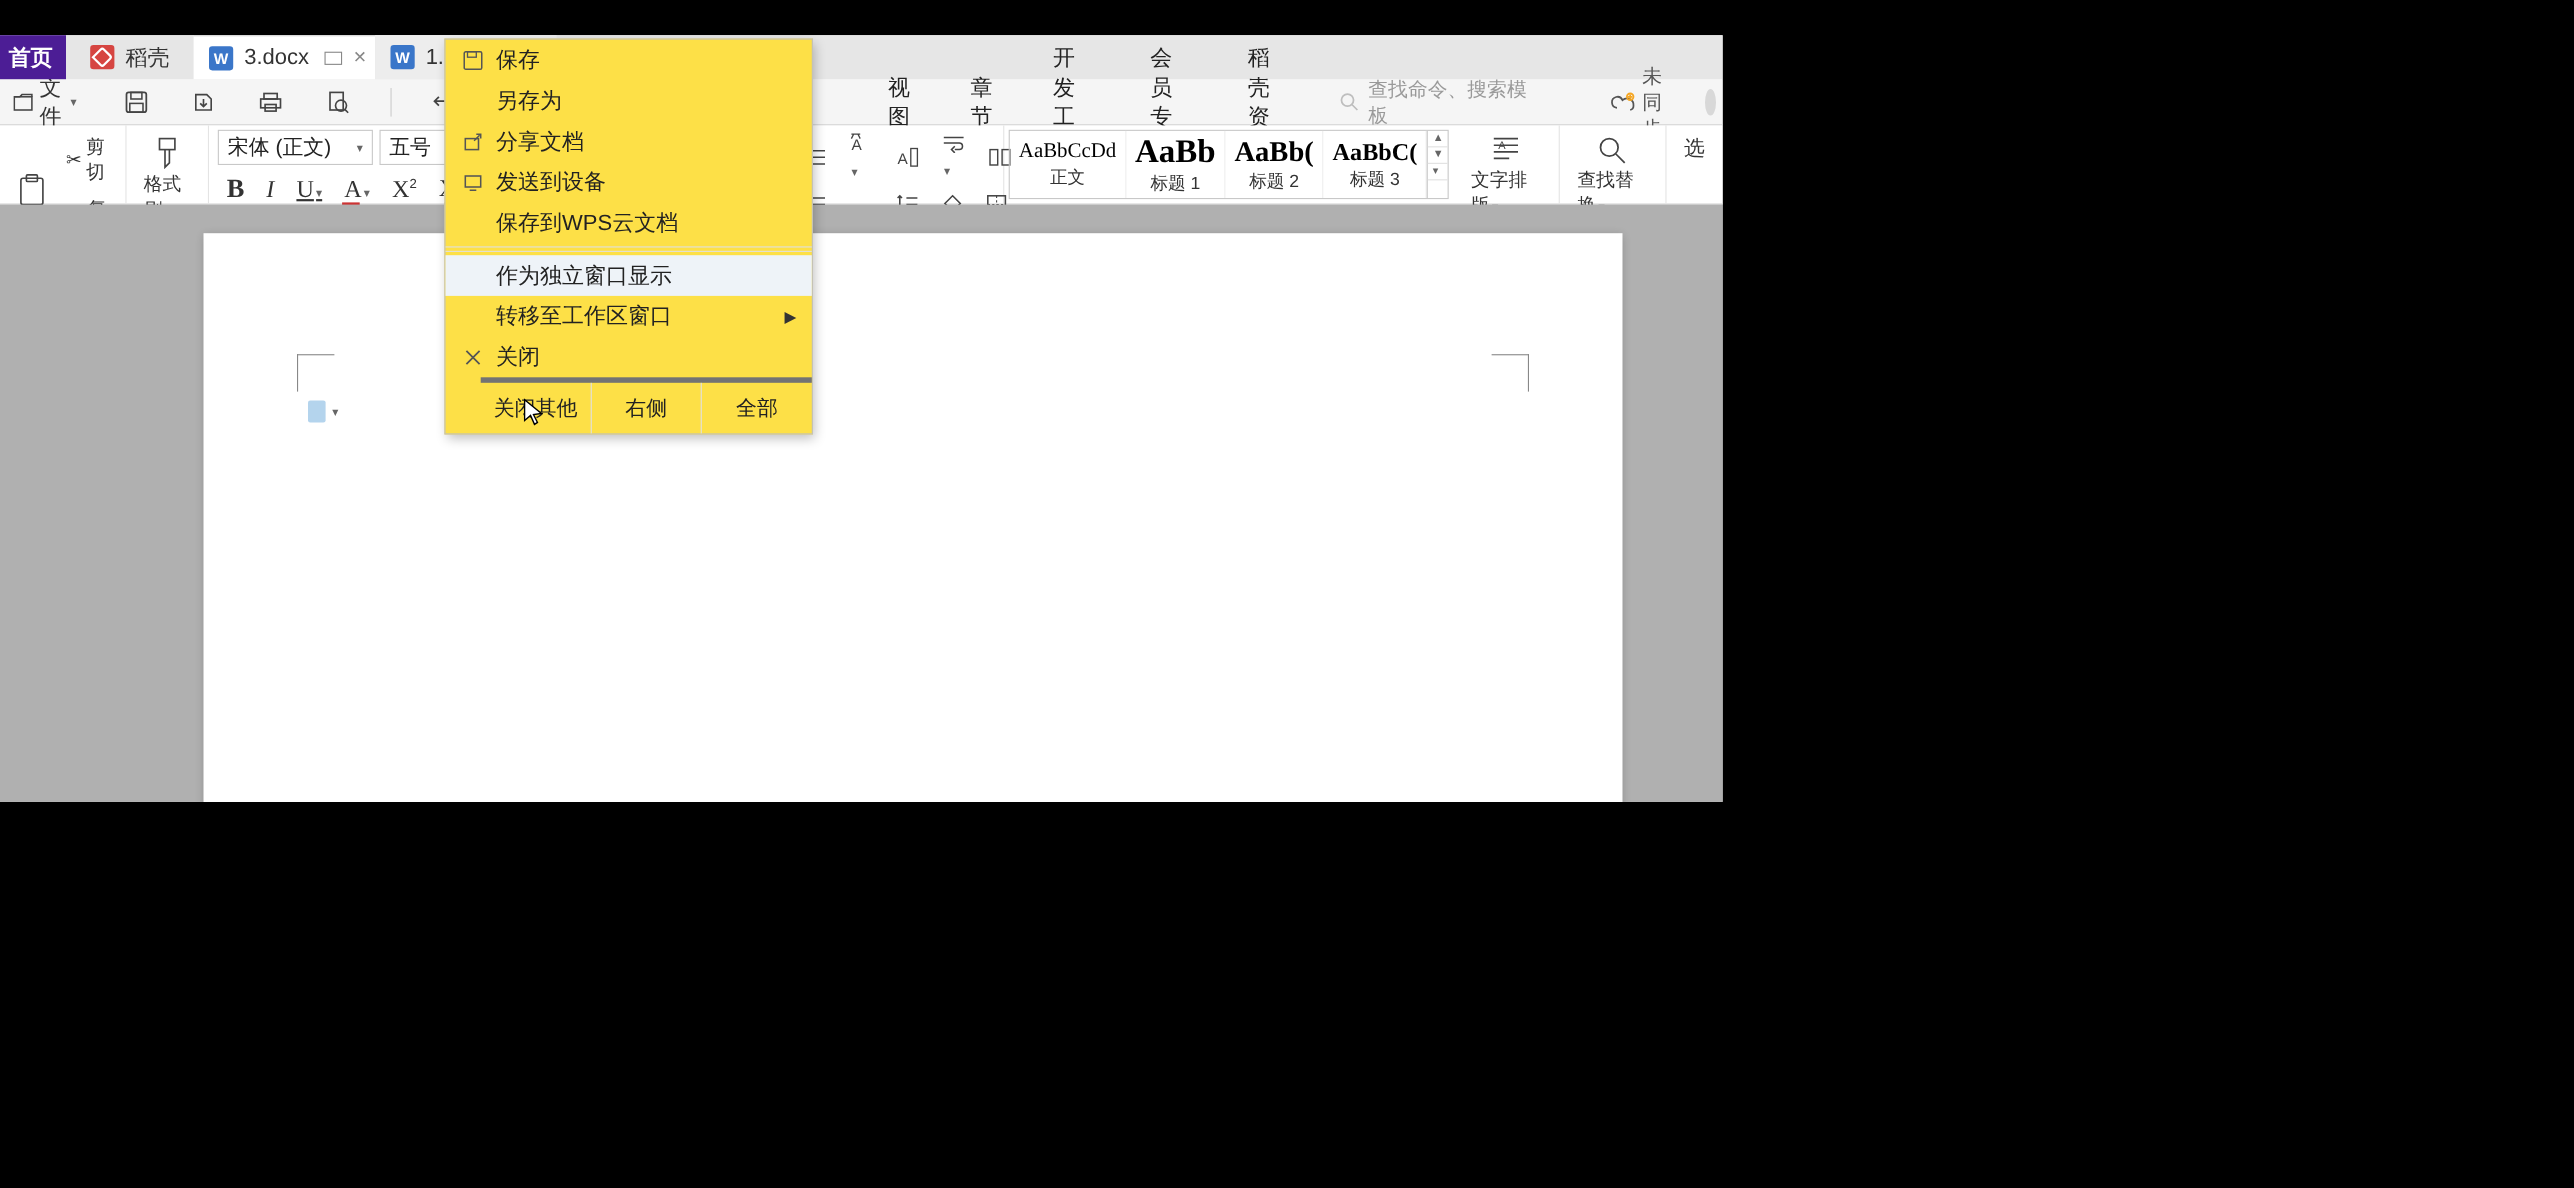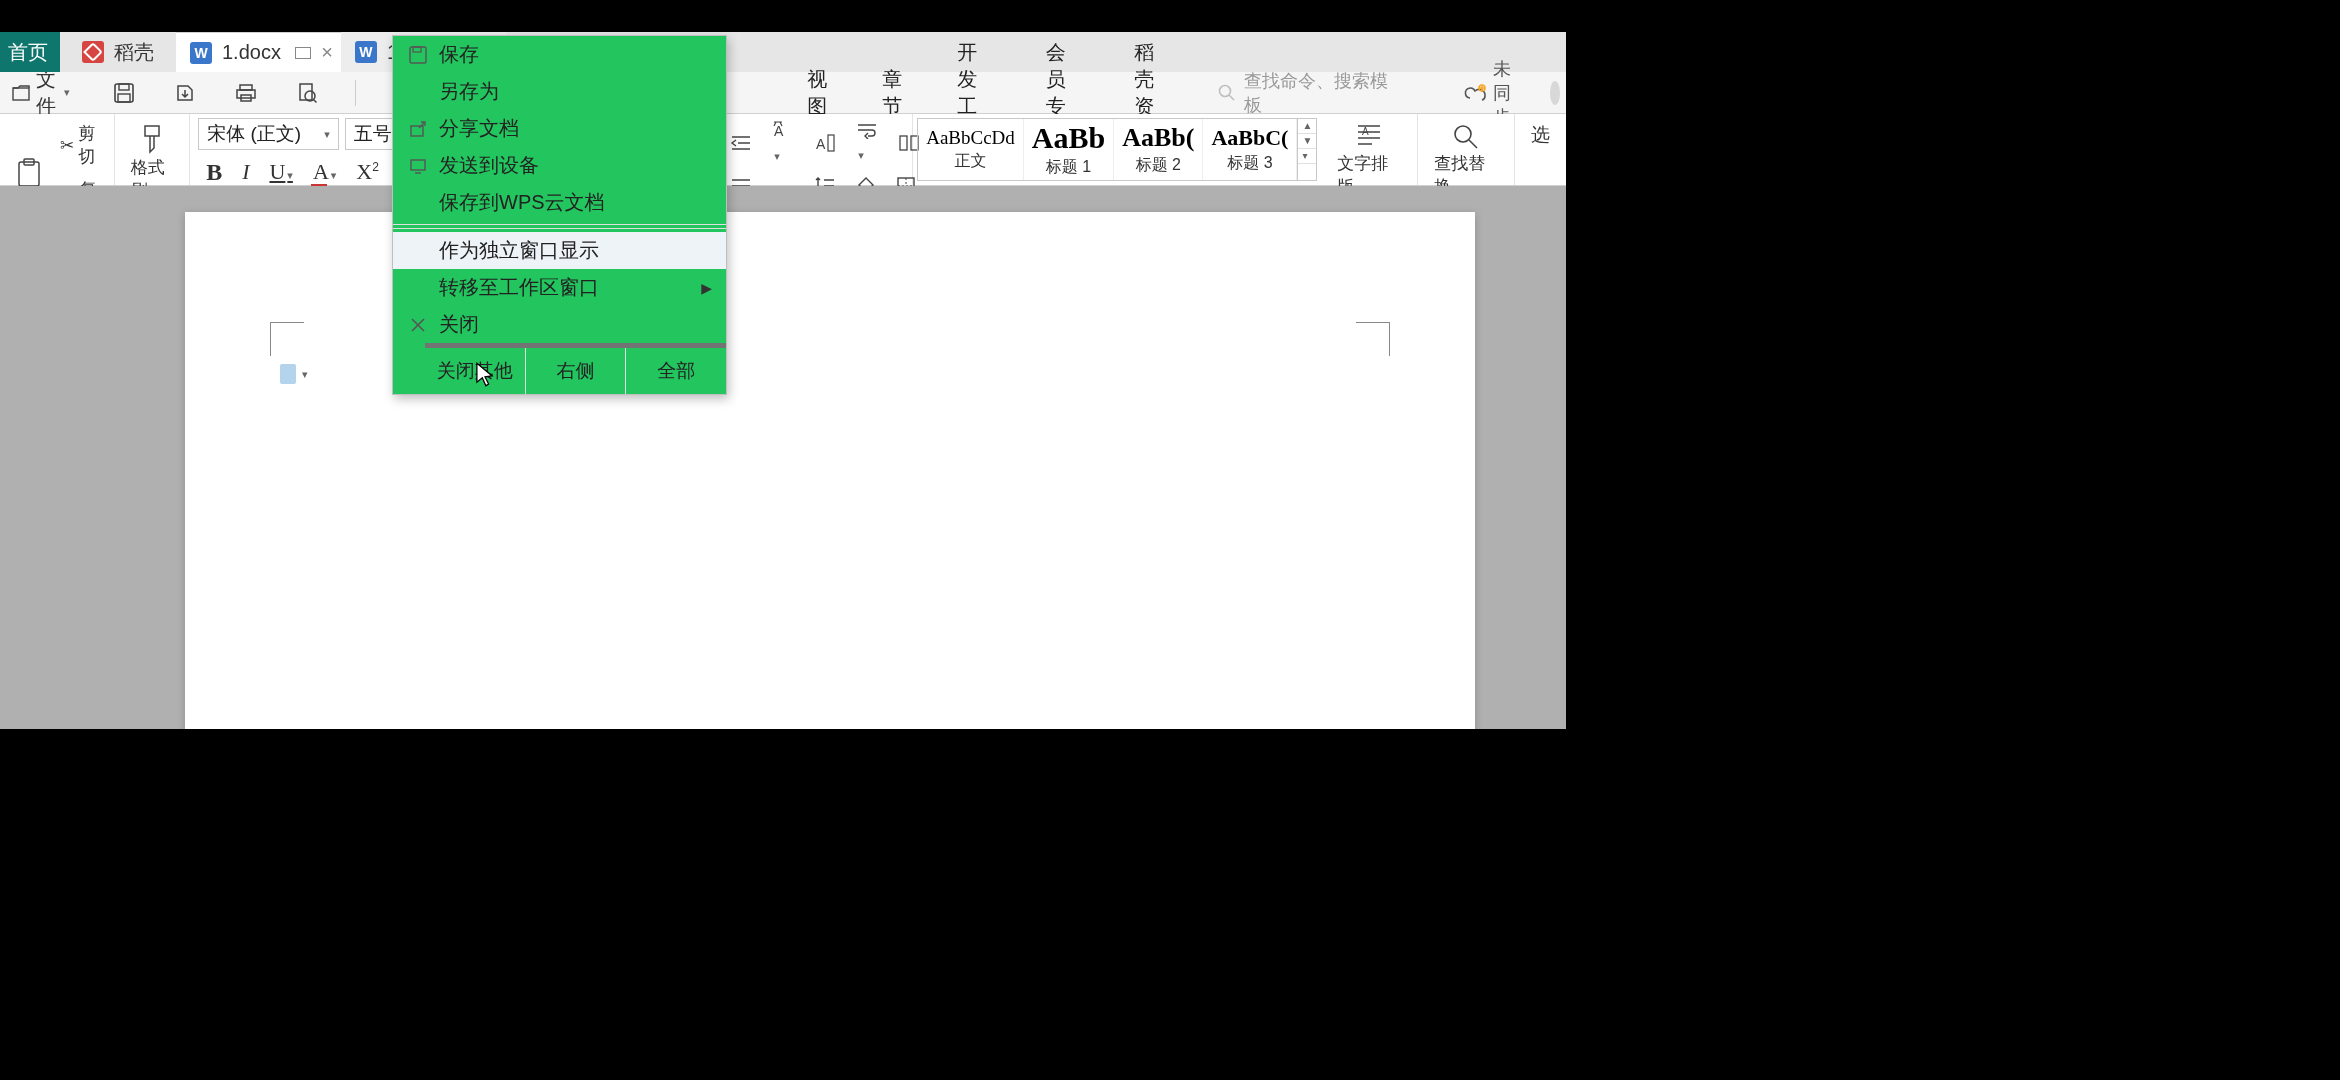--- a/index.html
+++ b/index.html
@@ -2,21 +2,21 @@
 <html><head>
 <meta charset="utf-8">
 <style>
 * { margin: 0; padding: 0; box-sizing: border-box; font-family: "Microsoft YaHei", "PingFang SC", sans-serif; }
 body { background: #000; width: 2340px; height: 1080px; overflow: hidden; position: relative; }
 .window { position: absolute; left: 0; top: 32px; width: 1566px; height: 697px; background: #e8e8e8; }
 
 
 .tabs-row { display: flex; align-items: stretch; height: 40px; background: #e6e6e6; }
 .tab { display: flex; align-items: center; padding: 0 18px; font-size: 20px; color: #333; position: relative; justify-content: flex-end; }
-.tab.home { background: #0f766e; color: #fff; padding: 0 12px 0 0; min-width: 60px; justify-content: flex-end;}
+.tab.home { background: #4c1d95; color: #fff; padding: 0 12px 0 0; min-width: 60px; justify-content: flex-end; font-weight: bold;}
 .tab.docer { padding: 0 22px; }
 .tab.file { background: #fff; padding: 0 60px 0 14px; border-top: 1px solid #d0d0d0; }
 .tab .doc-icon { width: 22px; height: 22px; background: #3a76c9; border-radius: 3px; margin-right: 10px; display: flex; align-items: center; justify-content: center; color: #fff; font-size: 14px; font-weight: bold; }
 .tab .docer-icon { width: 22px; height: 22px; background: #d64541; border-radius: 3px; margin-right: 10px; display: flex; align-items: center; justify-content: center; }
 .tab .docer-icon::after { content:""; width:10px; height:10px; border:2px solid #fff; border-radius:3px 3px 3px 0; transform: rotate(45deg);}
 .tab .tab-controls { position:absolute; right:8px; display:flex; gap:10px; align-items:center; }
 .tab .win-icon { width:16px; height:12px; border:1.5px solid #888; }
 .tab .close-x { font-size:20px; color:#888; }
 .add-tab { display:flex; align-items:center; padding: 0 20px; font-size: 28px; color:#666; }
 
@@ -62,21 +62,21 @@
 
 
 .doc-area { position:absolute; left:0; top:154px; right:0; bottom:0; background:#b0b0b0; overflow:hidden;}
 .page { position:absolute; left:185px; top:26px; width:1290px; height:1600px; background:#fff; box-shadow:0 2px 8px rgba(0,0,0,.2);}
 .crop-tl { position:absolute; left:85px; top:110px; width:34px; height:34px; border-left:1.5px solid #888; border-top:1.5px solid #888;}
 .crop-tr { position:absolute; right:85px; top:110px; width:34px; height:34px; border-right:1.5px solid #888; border-top:1.5px solid #888;}
 .doc-marker { position:absolute; left:95px; top:152px; display:flex; align-items:center; gap:4px;}
 .doc-marker-icon { width:16px; height:20px; background:#b4d4ed; border-radius:2px;}
 
 
-.context-menu { position:absolute; left:392px; top:35px; width:335px; background:#22c55e; border:1px solid #bfbfbf; box-shadow:2px 4px 10px rgba(0,0,0,.25); z-index:100; font-size:20px; color:#222;}
+.context-menu { position:absolute; left:404px; top:35px; width:335px; background:#fde047; border:1px solid #bfbfbf; box-shadow:2px 4px 10px rgba(0,0,0,.25); z-index:100; font-size:20px; color:#222;}
 .menu-item { display:flex; align-items:center; height:37px; padding:0 18px 0 14px; position:relative;}
 .menu-item:hover, .menu-item.hover { background:#eef3f8;}
 .menu-icon { width:22px; display:flex; justify-content:center; margin-right:10px; color:#555;}
 .menu-sep { height:1px; background:#e0e0e0; margin:3px 0;}
 .menu-arrow { position:absolute; right:14px; font-size:14px; color:#333;}
 .menu-bottom { display:flex; border-top:5px solid #737373;margin-left:32px;}
 .menu-bottom .seg { flex:1; text-align:center; padding:10px 4px; font-size:19px; color:#222;}
 .menu-bottom .seg + .seg { border-left:1px solid #e0e0e0;}
 
 
@@ -93,21 +93,21 @@
   <div class="tabs-row">
     <div class="tab home">
       <span>首页</span>
     </div>
     <div class="tab docer">
       <span class="docer-icon"></span>
       <span>稻壳</span>
     </div>
     <div class="tab file">
       <span class="doc-icon">W</span>
-      <span>1.docx</span>
+      <span>3.docx</span>
       <span class="tab-controls">
         <span class="win-icon"></span>
         <span class="close-x">×</span>
       </span>
     </div>
     <div class="tab" style="background:#ededed; padding:0 70px 0 14px;">
       <span class="doc-icon">W</span>
       <span>1.doc</span>
       <span class="tab-controls">
         <span class="win-icon" style="opacity:.5"></span>

